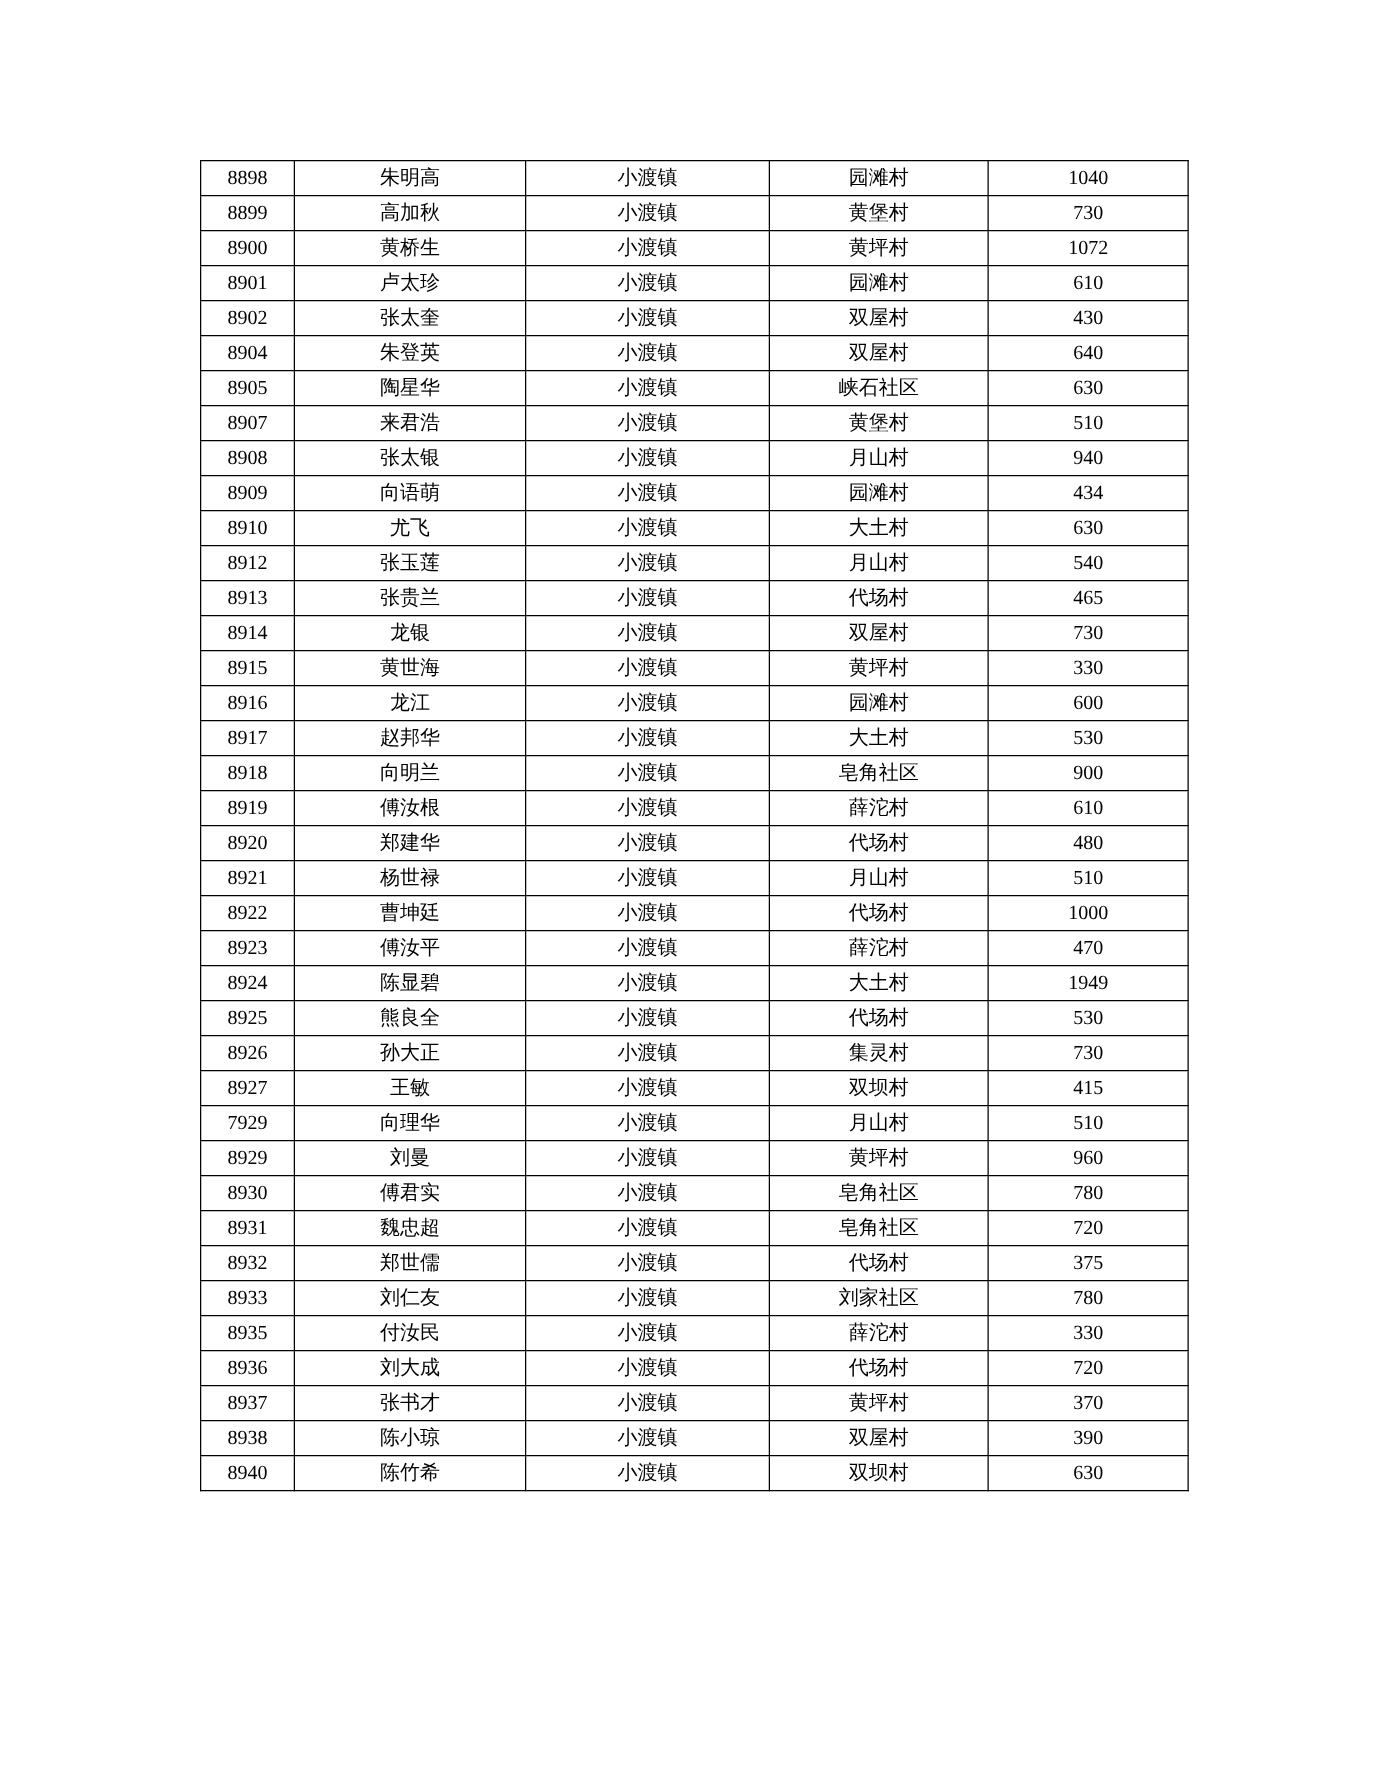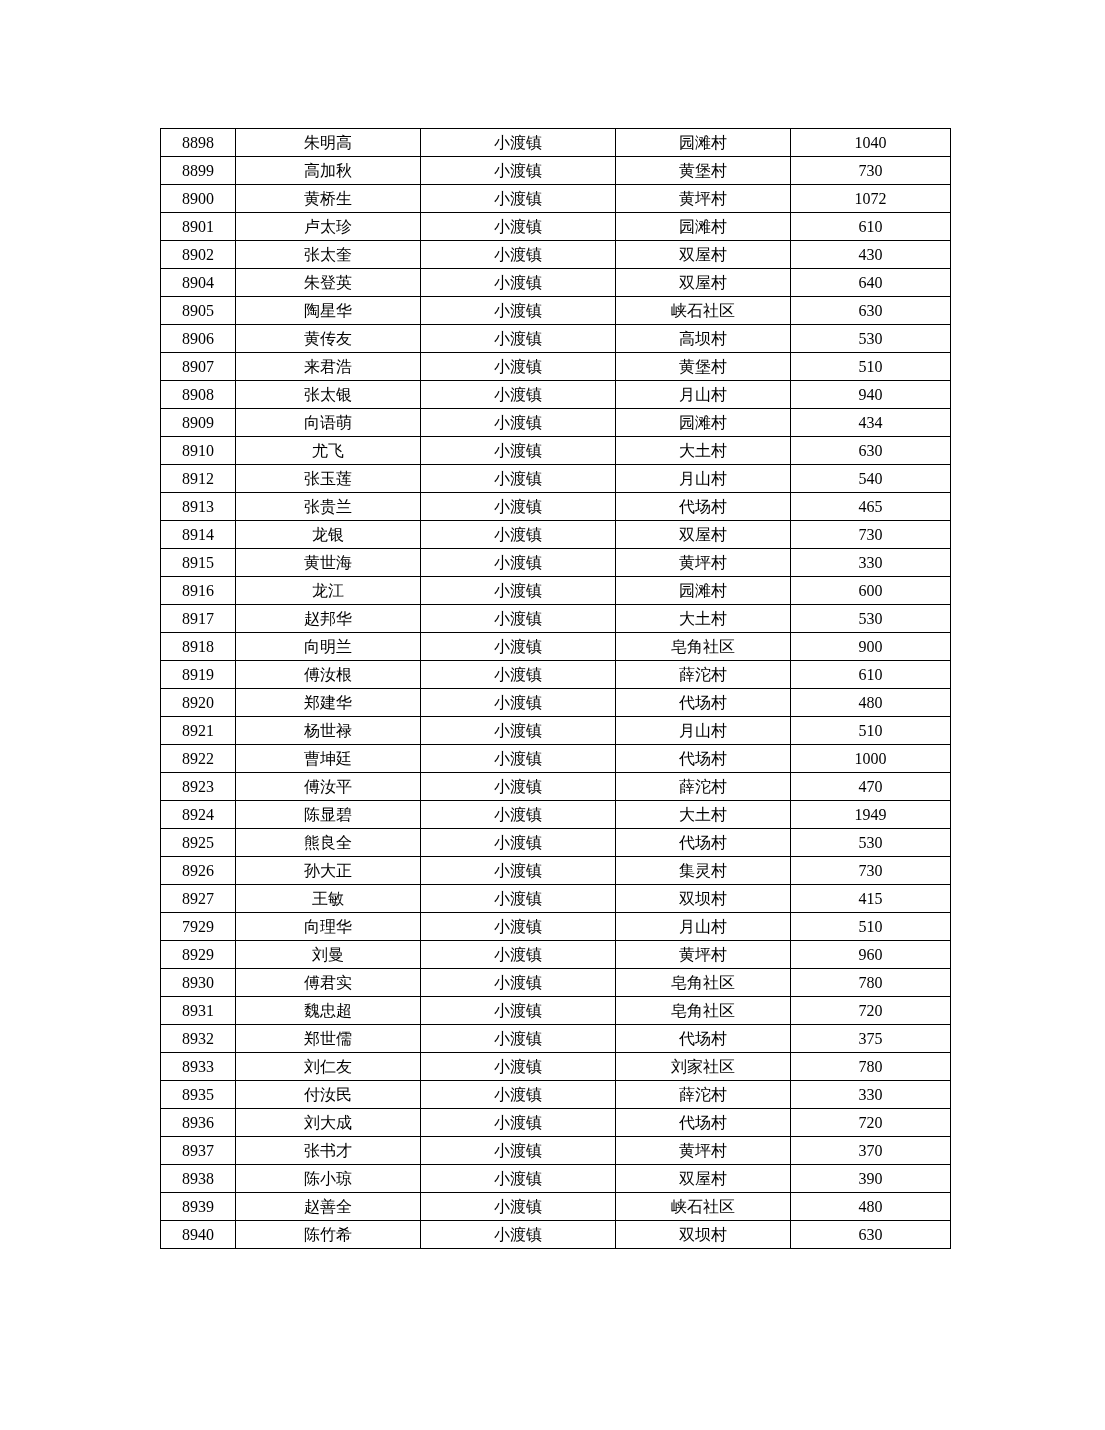--- a/index.html
+++ b/index.html
@@ -99,27 +99,20 @@
           <td class="col-amount">640</td>
         </tr>
         <tr>
           <td class="col-id">8905</td>
           <td class="col-name">陶星华</td>
           <td class="col-town">小渡镇</td>
           <td class="col-village">峡石社区</td>
           <td class="col-amount">630</td>
         </tr>
         <tr>
-          <td class="col-id">8906</td>
-          <td class="col-name">黄传友</td>
-          <td class="col-town">小渡镇</td>
-          <td class="col-village">高坝村</td>
-          <td class="col-amount">530</td>
-        </tr>
-        <tr>
           <td class="col-id">8907</td>
           <td class="col-name">来君浩</td>
           <td class="col-town">小渡镇</td>
           <td class="col-village">黄堡村</td>
           <td class="col-amount">510</td>
         </tr>
         <tr>
           <td class="col-id">8908</td>
           <td class="col-name">张太银</td>
           <td class="col-town">小渡镇</td>
@@ -314,27 +307,20 @@
           <td class="col-town">小渡镇</td>
           <td class="col-village">黄坪村</td>
           <td class="col-amount">370</td>
         </tr>
         <tr>
           <td class="col-id">8938</td>
           <td class="col-name">陈小琼</td>
           <td class="col-town">小渡镇</td>
           <td class="col-village">双屋村</td>
           <td class="col-amount">390</td>
-        </tr>
-        <tr>
-          <td class="col-id">8939</td>
-          <td class="col-name">赵善全</td>
-          <td class="col-town">小渡镇</td>
-          <td class="col-village">峡石社区</td>
-          <td class="col-amount">480</td>
         </tr>
         <tr>
           <td class="col-id">8940</td>
           <td class="col-name">陈竹希</td>
           <td class="col-town">小渡镇</td>
           <td class="col-village">双坝村</td>
           <td class="col-amount">630</td>
         </tr>
       </tbody>
   </table>

